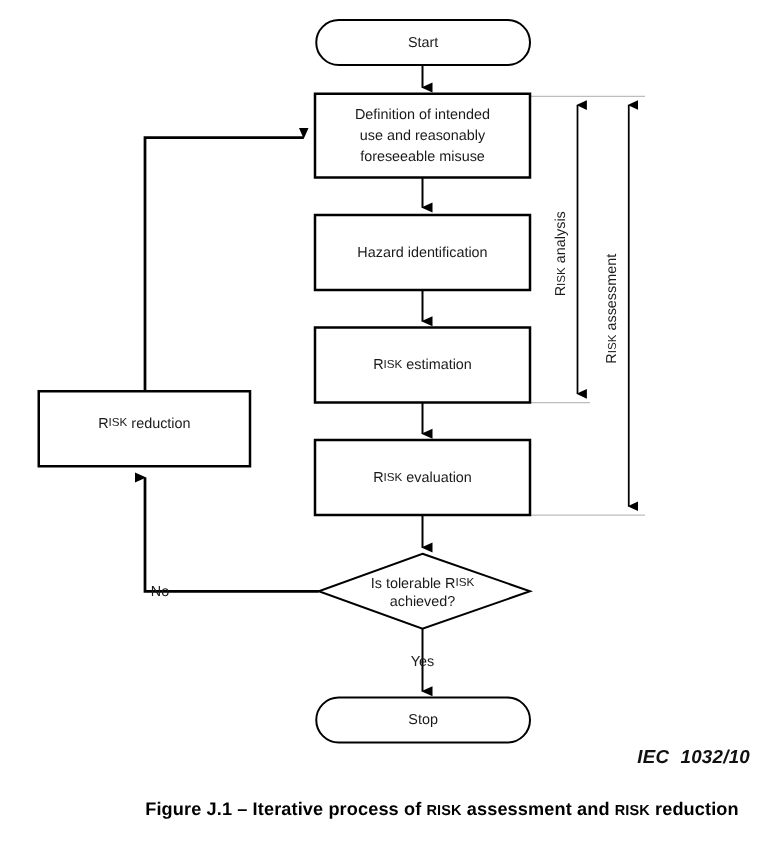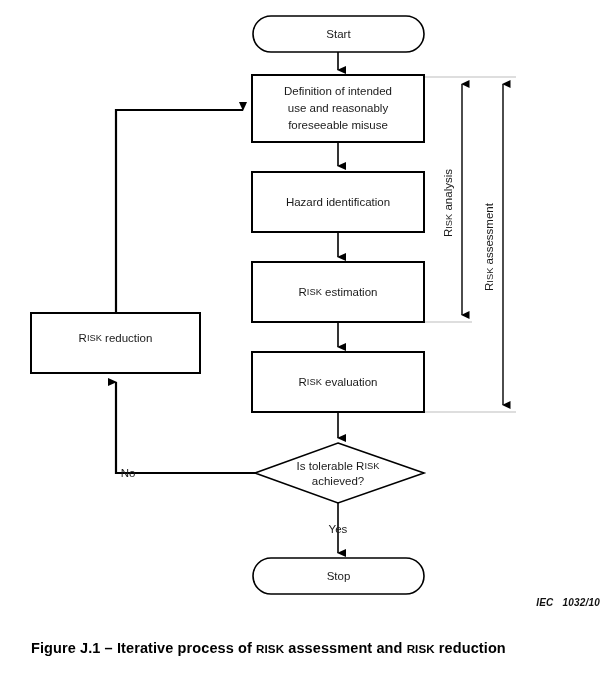--- a/index.html
+++ b/index.html
@@ -80,37 +80,38 @@
     stroke-width: 1;
     fill: none;
   }
   .iec-tag {
     position: absolute;
     right: 14px;
     top: 597px;
     font-family: "Liberation Sans", sans-serif;
     font-style: italic;
     font-weight: bold;
-    font-size: 10px;
+    font-size: 15px;
     color: #111111;
     letter-spacing: 0.2px;
     white-space: nowrap;
   }
   .iec-tag .iec-num { margin-left: 9px; }
   .figure-caption {
     position: absolute;
     left: 31px;
     top: 640px;
     width: 560px;
     font-family: "Liberation Sans", sans-serif;
     font-weight: bold;
     font-size: 14.5px;
     color: #000000;
     letter-spacing: 0.1px;
     white-space: nowrap;
+    text-align: right;
   }
   .figure-caption .sc {
     font-size: 11.6px;
   }
 </style>
 </head>
 <body>
 
 <svg id="figure-canvas" viewBox="0 0 614 682" width="614" height="682">
   <defs>

